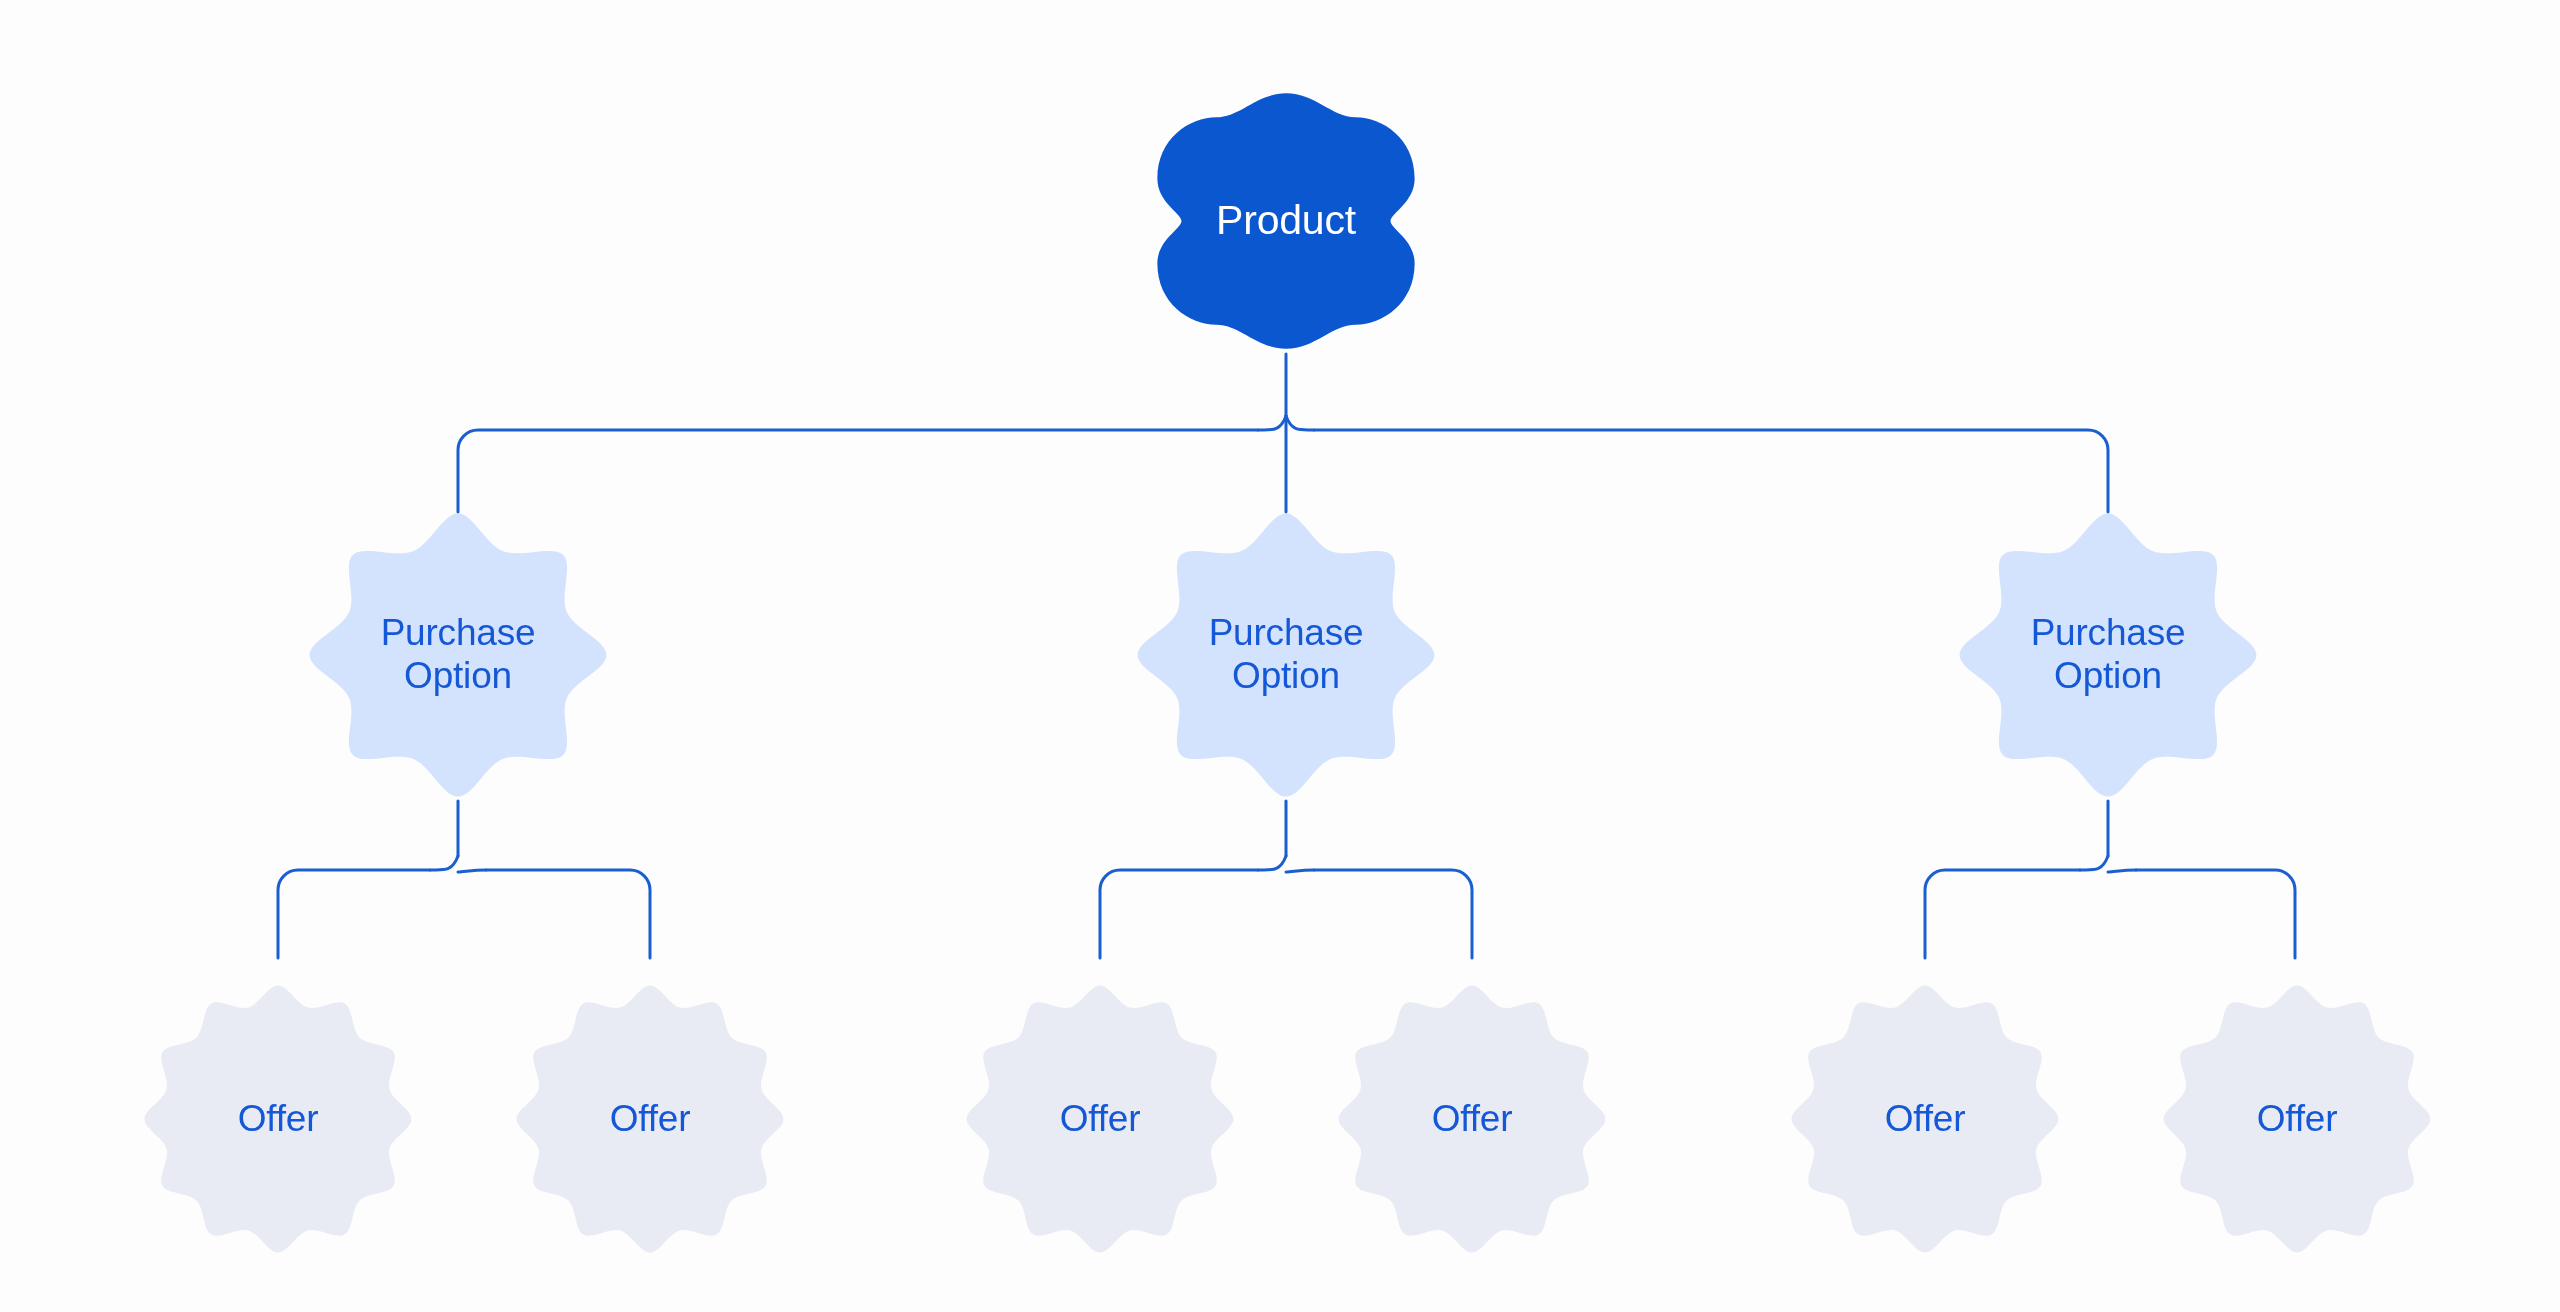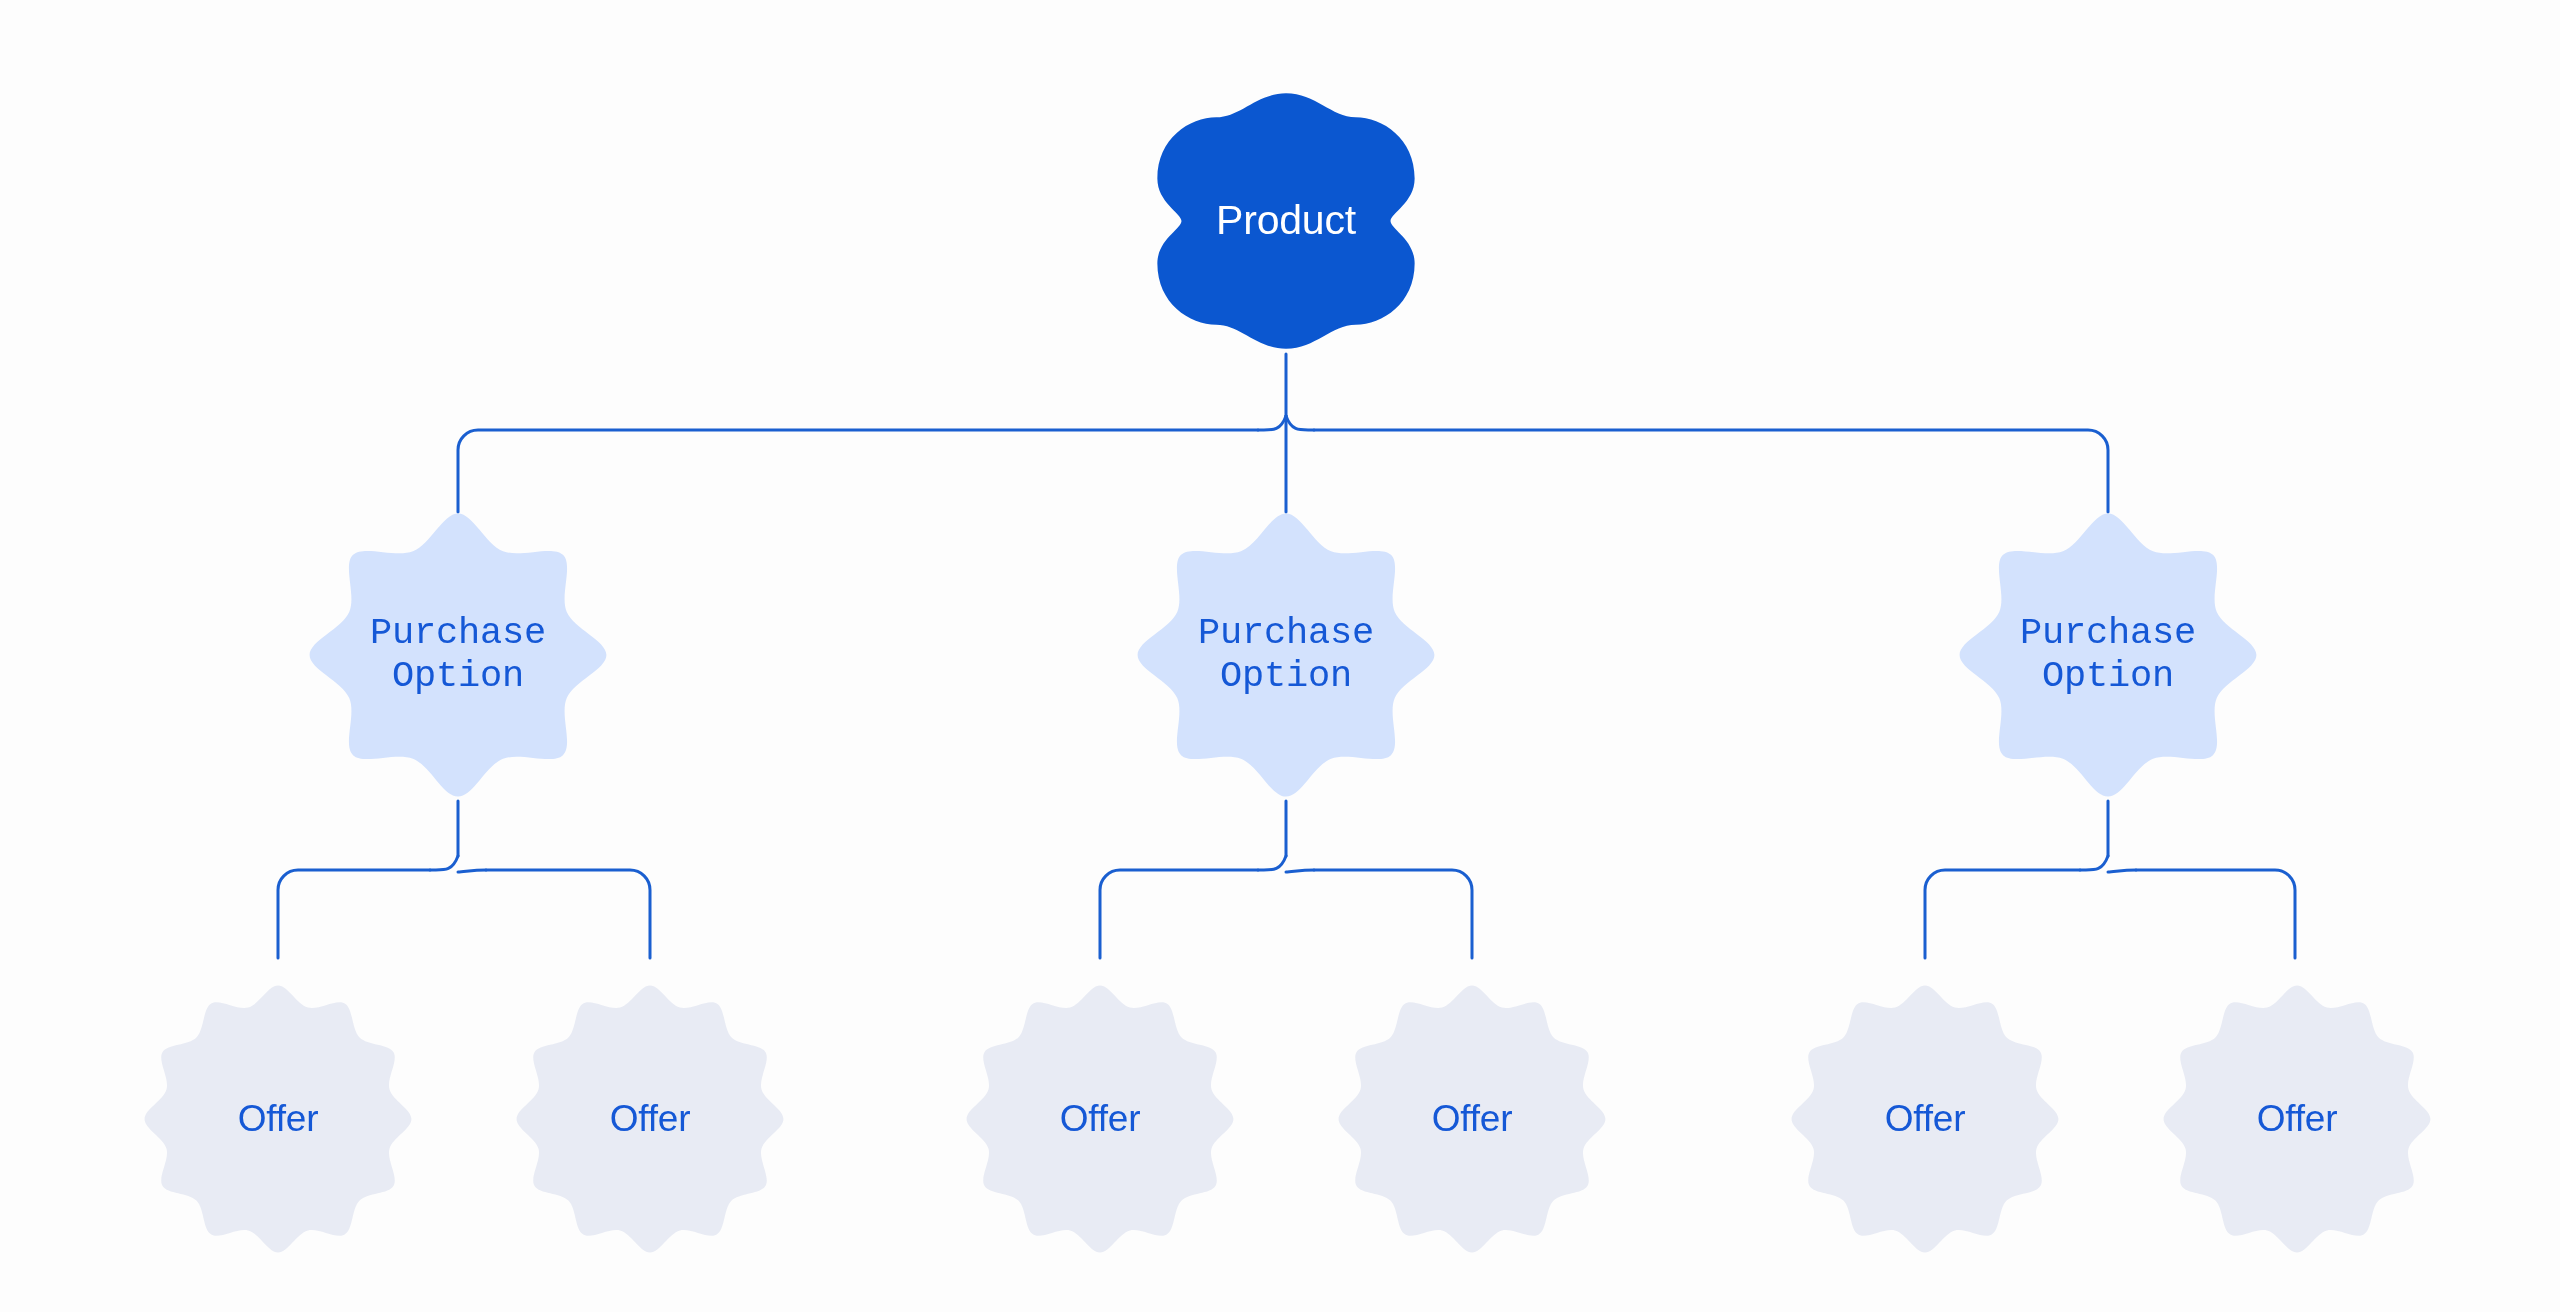--- a/index.html
+++ b/index.html
@@ -68,21 +68,20 @@
   
   .node-purchase-option {
     width: 306px;
     height: 292px;
     top: 509px;
   }
   .node-purchase-option .node-label {
     font-size: 37px;
     color: #1558d6;
     font-weight: 400;
-    font-family: Liberation Mono, monospace;
   }
   #node-purchase-option-0 { left: 305px; }
   #node-purchase-option-1 { left: 1133px; }
   #node-purchase-option-2 { left: 1955px; }
 
   
   .node-offer {
     width: 278px;
     height: 278px;
     top: 980px;

